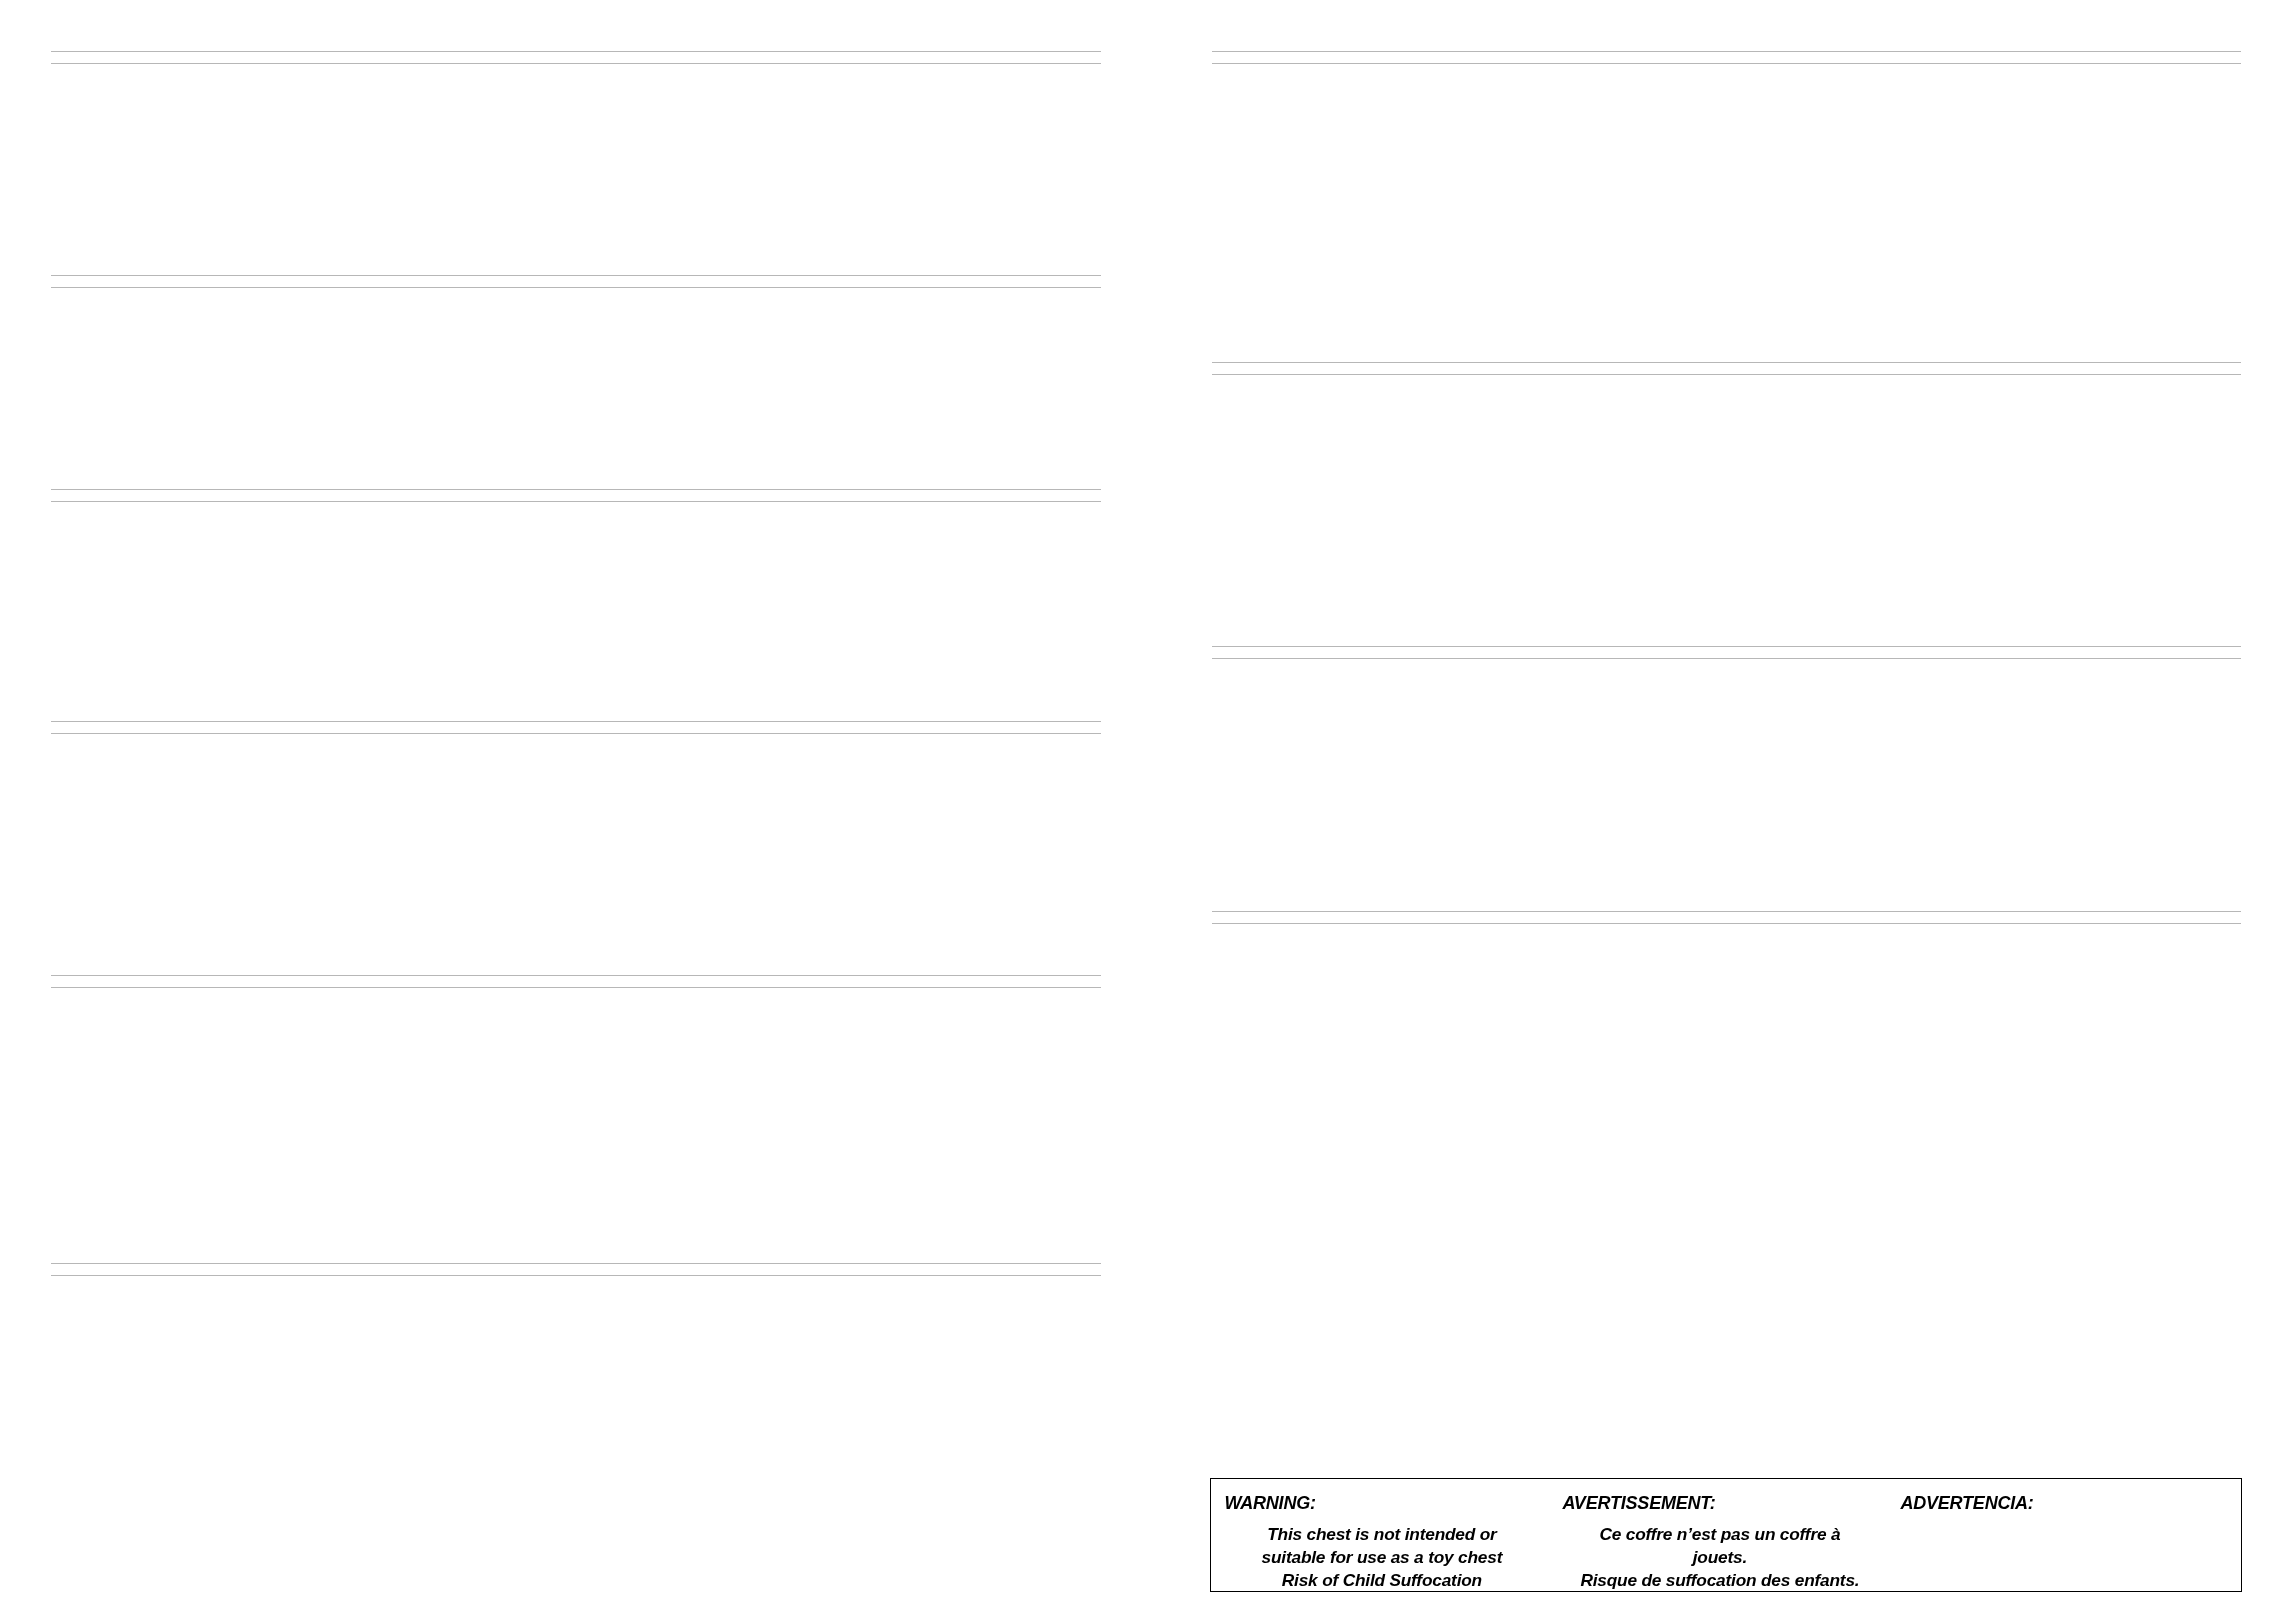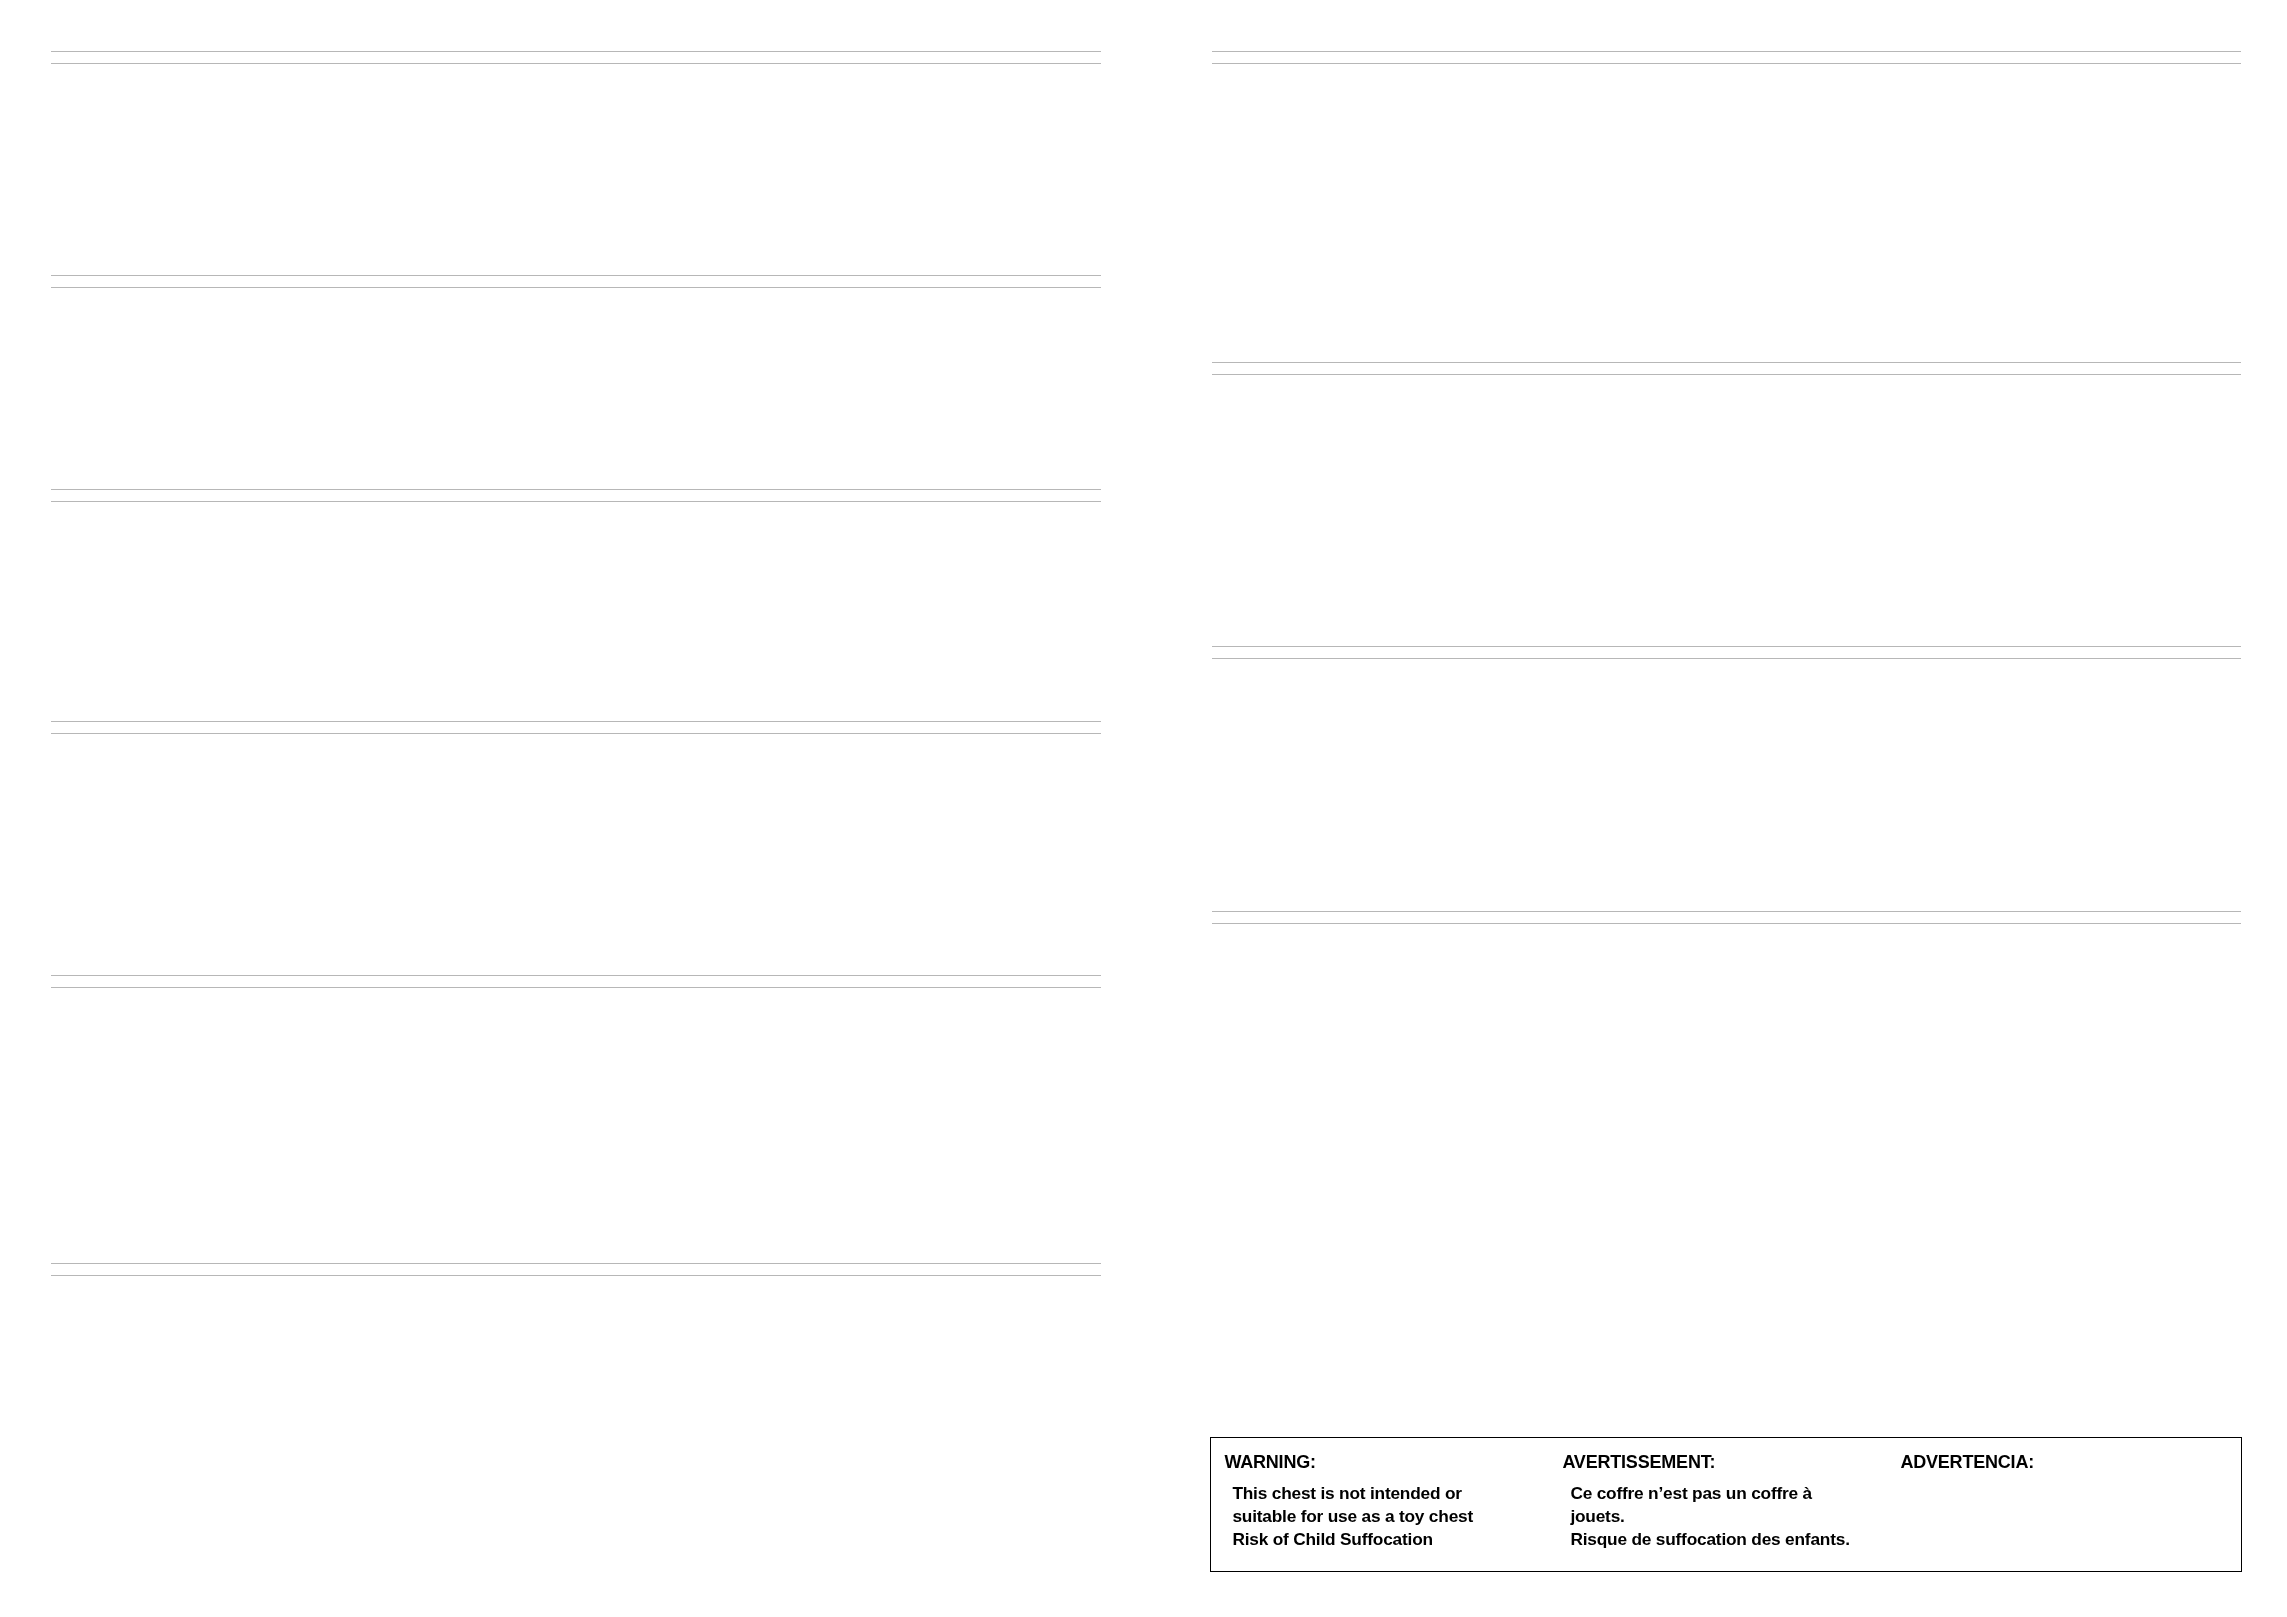--- a/index.html
+++ b/index.html
@@ -64,20 +64,21 @@
   }
   .warning-body {
     font-family: "Liberation Sans", sans-serif;
     font-weight: bold;
     font-size: 17.3px;
     line-height: 1.33;
     letter-spacing: -0.2px;
     margin: 8px;
     color: #000000;
     white-space: pre-line;
+    text-align: center;
   }
 </style>
 </head>
 <body>
 
 <div class="page">
 
   <div class="rule-group" style="left:51px; top:51px; width:1050px; height:12.5px;">
     <div class="rule top"></div>
     <div class="rule bottom"></div>
@@ -113,21 +114,21 @@
   </div>
   <div class="rule-group" style="left:1212px; top:646px; width:1029px; height:12.5px;">
     <div class="rule top"></div>
     <div class="rule bottom"></div>
   </div>
   <div class="rule-group" style="left:1212px; top:911px; width:1029px; height:12.5px;">
     <div class="rule top"></div>
     <div class="rule bottom"></div>
   </div>
 
-  <div class="warning-box" style="left:1210px; top:1437px; width:1032px; height:135px;">
+  <div class="warning-box" style="left:1210px; top:1478px; width:1032px; height:114px;font-style:italic;">
 
     <div class="warning-col en">
       <div class="warning-title">WARNING:</div>
       <div class="warning-body">This chest is not intended or
 suitable for use as a toy chest
 Risk of Child Suffocation</div>
     </div>
 
     <div class="warning-col fr">
       <div class="warning-title">AVERTISSEMENT:</div>

